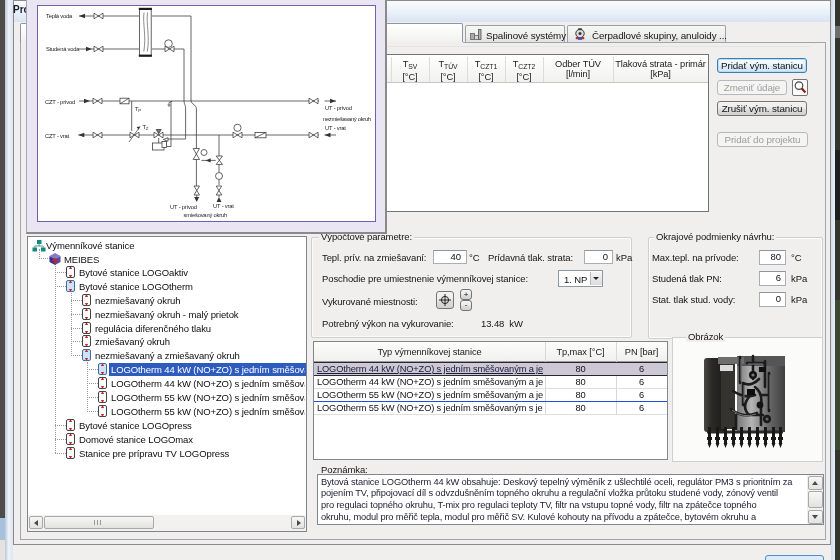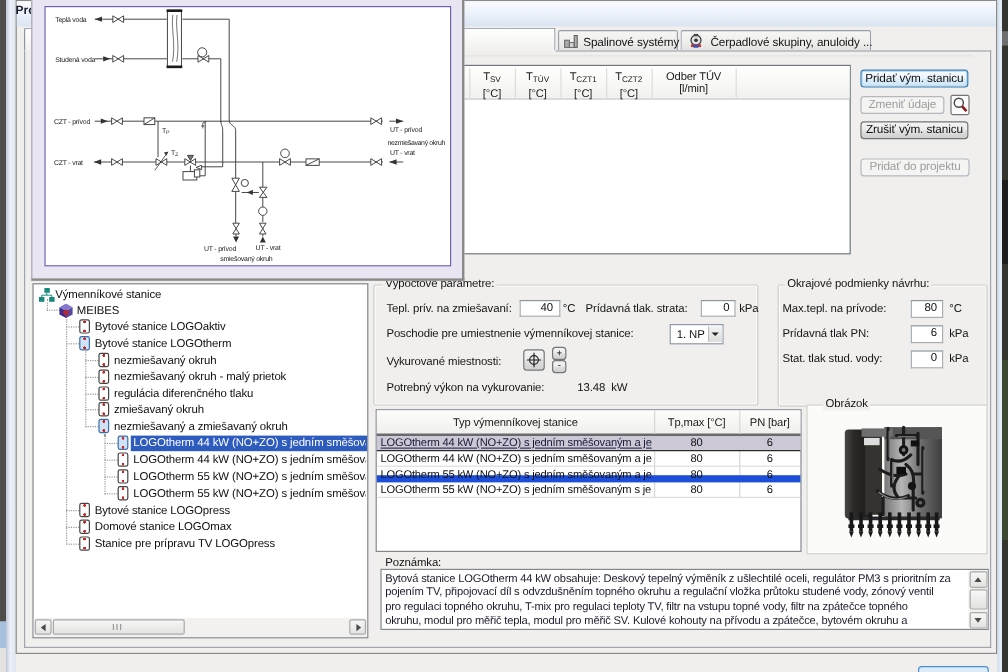--- a/index.html
+++ b/index.html
@@ -68,20 +68,21 @@
     <div class="abs" style="left:58px;top:2px;width:1px;height:25px;background:#dcdcda;"></div>
     <div class="abs" style="left:96px;top:2px;width:1px;height:25px;background:#dcdcda;"></div>
     <div class="abs" style="left:134px;top:2px;width:1px;height:25px;background:#dcdcda;"></div>
     <div class="abs" style="left:172px;top:2px;width:1px;height:25px;background:#dcdcda;"></div>
     <div class="abs" style="left:242px;top:2px;width:1px;height:25px;background:#dcdcda;"></div>
     <div class="hc" style="left:20px;top:4px;width:38px;">T<span class="hs">SV</span><br>[°C]</div>
     <div class="hc" style="left:58px;top:4px;width:38px;">T<span class="hs">TÚV</span><br>[°C]</div>
     <div class="hc" style="left:96px;top:4px;width:38px;">T<span class="hs">CZT1</span><br>[°C]</div>
     <div class="hc" style="left:134px;top:4px;width:38px;">T<span class="hs">CZT2</span><br>[°C]</div>
     <div class="hc" style="left:172px;top:4px;width:70px;">Odber TÚV<br>[l/min]</div>
+    <div class="hc" style="left:242px;top:4px;width:95px;">Tlaková strata - primár<br>[kPa]</div>
   </div>
 
   <div class="abs" style="left:703px;top:56.5px;width:90px;height:15px;border:1px solid #3c7fb1;border-radius:3px;box-shadow:inset 0 0 0 1px #b8dcf5;background:linear-gradient(180deg,#f7fbfe,#ecf5fc 45%,#dcedf9 55%,#cfe6f7 100%);font-size:9.8px;color:#111;text-align:center;line-height:13px;letter-spacing:-0.1px;">Pridať vým. stanicu</div>
   <div class="btnd" style="left:703px;top:79px;width:70px;height:14.5px;line-height:13px;">Zmeniť údaje</div>
   <div class="abs" style="left:777.5px;top:78px;width:16px;height:17px;border:1px solid #757575;border-radius:2px;background:#fdfdfd;">
     <svg width="14" height="15" viewBox="0 0 14 15">
         <circle cx="6" cy="5.6" r="3.8" fill="none" stroke="#4a4a4a" stroke-width="1.2"></circle>
         <line x1="8.8" y1="8.6" x2="12.4" y2="12.6" stroke="#8b1a1a" stroke-width="2.2"></line>
       </svg>
   </div>
@@ -111,21 +112,21 @@
   <div class="btn" style="left:446px;top:288px;width:12px;height:10.5px;line-height:9px;font-size:8px;">+</div>
   <div class="btn" style="left:446px;top:299px;width:12px;height:10.5px;line-height:8px;font-size:8px;">-</div>
   <span class="lbl" style="left:308px;top:316.5px;">Potrebný výkon na vykurovanie:</span>
   <span class="lbl" style="left:467px;top:316.5px;">13.48&nbsp; kW</span>
 
   <div class="abs" style="left:634px;top:236px;width:175px;height:102px;border:1px solid #cfd0ca;border-radius:2px;box-shadow:inset 0 0 0 1px #fbfbfa;"></div>
   <div class="gbl" style="left:640px;top:230px;">Okrajové podmienky návrhu:</div>
   <span class="lbl" style="left:638px;top:251px;">Max.tepl. na prívode:</span>
   <div class="inp" style="left:745px;top:248.5px;width:27px;height:15px;padding-right:4px;">80</div>
   <span class="lbl" style="left:777px;top:251px;">°C</span>
-  <span class="lbl" style="left:638px;top:272px;">Prídavná tlak PN:</span>
+  <span class="lbl" style="left:638px;top:272px;">Studená tlak PN:</span>
   <div class="inp" style="left:745px;top:269.5px;width:27px;height:15px;padding-right:4px;">6</div>
   <span class="lbl" style="left:777px;top:272px;">kPa</span>
   <span class="lbl" style="left:638px;top:293px;">Stat. tlak stud. vody:</span>
   <div class="inp" style="left:745px;top:290.5px;width:27px;height:15px;padding-right:4px;">0</div>
   <span class="lbl" style="left:777px;top:293px;">kPa</span>
 
   <div class="abs" style="left:299px;top:339.5px;width:355px;height:119px;border:1px solid #82878d;background:#fff;">
     <div class="abs" style="left:0;top:0;width:353px;height:20px;background:linear-gradient(180deg,#fdfdfc,#f0f0ee);border-bottom:1px solid #9a9a98;"></div>
     <div class="abs" style="left:231px;top:0;width:1px;height:73px;background:#d8d8d6;"></div>
     <div class="abs" style="left:302px;top:0;width:1px;height:73px;background:#d8d8d6;"></div>
@@ -135,21 +136,21 @@
     <div class="abs" style="left:0;top:20.5px;width:353px;height:13.5px;background:#ccc8d5;border-top:1px solid #2a2a2a;border-bottom:1px solid #2a2a2a;">
       <span class="rtx" style="left:3px;width:227px;overflow:hidden;text-decoration:underline;color:#1a1a38;">LOGOtherm 44 kW (NO+ZO) s jedním směšovaným a je</span>
       <span class="rtx" style="left:231px;width:71px;text-align:center;">80</span>
       <span class="rtx" style="left:302px;width:51px;text-align:center;">6</span>
     </div>
     <div class="abs" style="left:0;top:34px;width:353px;height:13px;border-bottom:1px solid #dedede;">
       <span class="rtx" style="left:3px;width:227px;overflow:hidden;">LOGOtherm 44 kW (NO+ZO) s jedním směšovaným a je</span>
       <span class="rtx" style="left:231px;width:71px;text-align:center;">80</span>
       <span class="rtx" style="left:302px;width:51px;text-align:center;">6</span>
     </div>
-    <div class="abs" style="left:0;top:47px;width:353px;height:13px;border-bottom:6px solid #1d4ed8;">
+    <div class="abs" style="left:0;top:47px;width:353px;height:13px;border-bottom:1px solid #1d4ed8;">
       <span class="rtx" style="left:3px;width:227px;overflow:hidden;">LOGOtherm 55 kW (NO+ZO) s jedním směšovaným a je</span>
       <span class="rtx" style="left:231px;width:71px;text-align:center;">80</span>
       <span class="rtx" style="left:302px;width:51px;text-align:center;">6</span>
     </div>
     <div class="abs" style="left:0;top:60px;width:353px;height:13px;border-bottom:1px solid #dedede;">
       <span class="rtx" style="left:3px;width:241px;overflow:hidden;">LOGOtherm 55 kW (NO+ZO) s jedním směšovaným s je</span>
       <span class="rtx" style="left:231px;width:71px;text-align:center;">80</span>
       <span class="rtx" style="left:302px;width:51px;text-align:center;">6</span>
     </div>
   </div>

